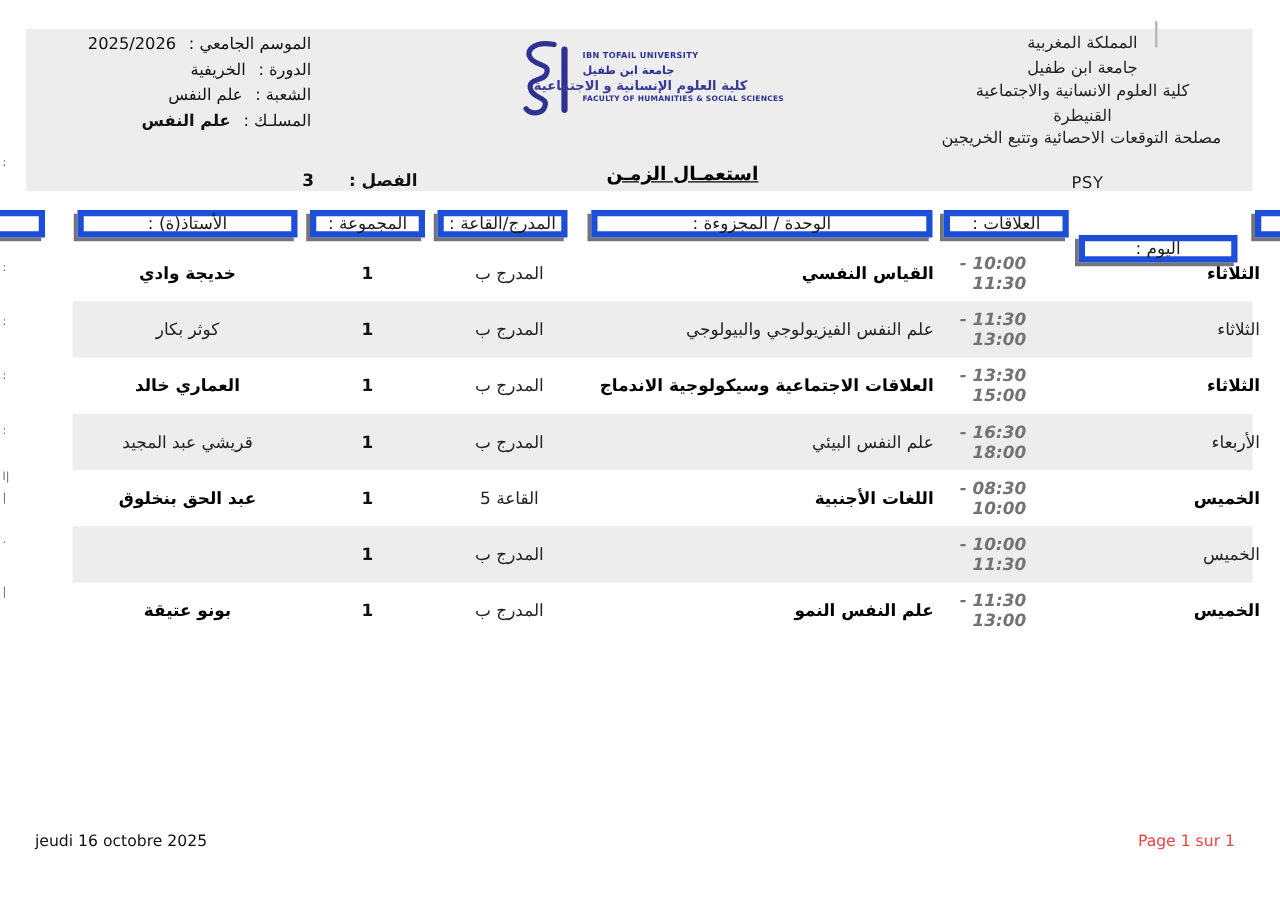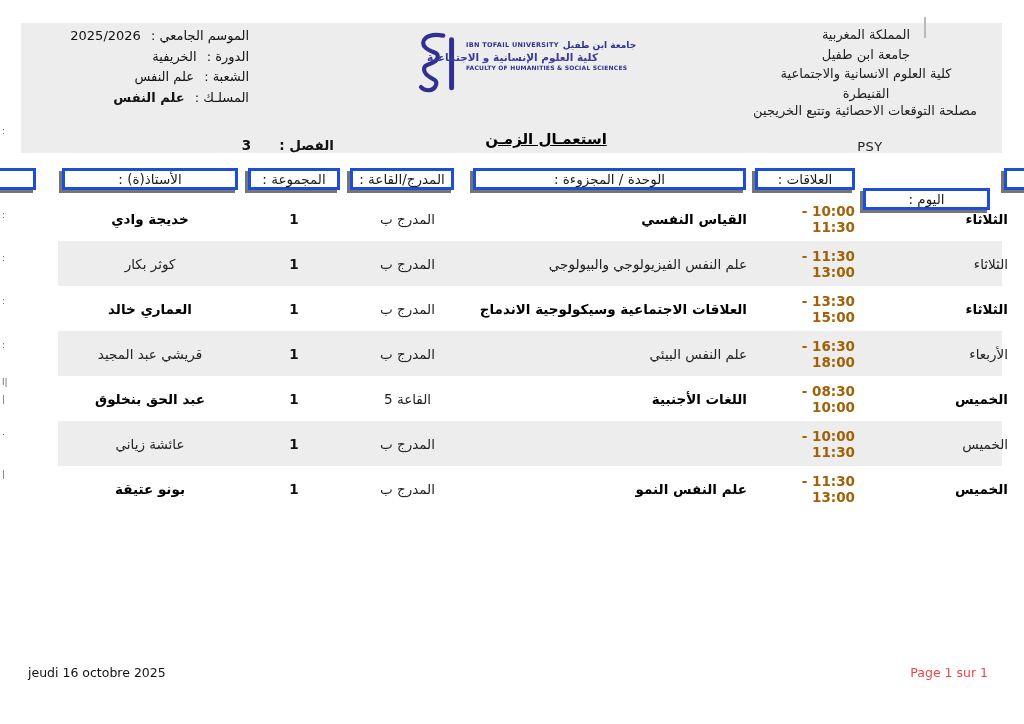--- a/index.html
+++ b/index.html
@@ -22,32 +22,32 @@
   .meta-line.v-bold .val { font-weight:bold; }
   .meta-indent { padding-right:0px; }
 
   
   .doc-title { left:436px; top:130px; width:220px; text-align:center; font-size:15px; font-weight:bold; text-decoration:underline; direction:rtl; color:#000; }
   .semester { left:212px; top:137px; width:122px; direction:rtl; display:flex; gap:28px; font-size:13.5px; font-weight:bold; color:#111; }
 
   
   .logo-wrap { left:410px; top:29px; width:190px; display:flex; gap:6px; align-items:flex-start; }
   .logo-text { padding-top:11px; width:132px; color:#2e3192; }
-  .logo-l1 { display:flex; gap:4px; align-items:center; }
+  .logo-l1 { display:flex; gap:4px; align-items:flex-start;flex-direction:column; }
   .logo-l1 .en { font-size:6.5px; font-weight:bold; letter-spacing:0.3px; white-space:nowrap; }
   .logo-l1 .ar { font-size:9px; font-weight:bold; direction:rtl; white-space:nowrap; }
   .logo-l2 { font-size:10.5px; font-weight:bold; direction:rtl; text-align:center; color:#3a3a99; white-space:nowrap; margin:1px 0; }
   .logo-l3 { font-size:6px; font-weight:bold; letter-spacing:0.2px; white-space:nowrap; }
 
   
   .vfrag { left:924px; top:17px; width:2px; height:21px; background:#b9b9b9; }
   .edge-mark { left:2px; font-size:9px; color:#666; }
 
   
-  .hbox { position:absolute; top:168px; height:22px; background:#ffffff; border:3px solid #1d4ed8;
+  .hbox { position:absolute; top:168px; height:22px; background:#ffffff; border:5px solid #1d4ed8;
           box-shadow:-3px 3px 0 0 #757575; font-size:13.5px; color:#1a1a1a;
           display:flex; align-items:center; justify-content:center; direction:rtl; }
   .hb-teacher { left:62px;  width:176px; }
   .hb-group   { left:248px; width:92px; }
   .hb-room    { left:350px; width:104px; }
   .hb-unit    { left:473px; width:273px; }
   .hb-time    { left:755px; width:100px; }
   .hb-day     { left:863px; width:127px;margin-top:20px; }
   .hb-cut-right { left:1004px; width:40px; }
   .hb-cut-left  { left:-46px;  width:82px; }
@@ -55,21 +55,21 @@
   
   .tbody { left:0; top:196px; width:1024px; }
   .trow { position:relative; height:45px; }
   .trow .stripe { position:absolute; left:58px; width:944px; top:0; bottom:0; background:transparent; }
   .trow.striped .stripe { background:#ededed; }
   .cell { position:absolute; top:0; height:100%; display:flex; align-items:center; font-size:13.5px; color:#222; }
   .c-teacher { left:62px;  width:176px; justify-content:center; direction:rtl; }
   .c-group   { left:248px; width:92px;  justify-content:center; font-weight:bold; color:#111; }
   .c-room    { left:350px; width:115px; justify-content:center; direction:rtl; }
   .c-unit    { left:473px; width:274px; justify-content:flex-start; direction:rtl; }
-  .c-time    { left:755px; width:100px; justify-content:center; font-weight:bold; direction:rtl; color:#a16207; }
+  .c-time    { left:721px; width:100px; justify-content:center; font-weight:bold; direction:rtl; color:#737373;font-style:italic; }
   .c-day     { left:900px; width:108px; justify-content:flex-start; direction:rtl; }
   .trow.emph .c-teacher, .trow.emph .c-unit, .trow.emph .c-day { font-weight:bold; color:#000; }
 
   
   .footer-date { left:28px; top:665px; font-size:12.5px; color:#111; }
   .footer-page { left:856px; top:665px; width:132px; text-align:right; font-size:12.5px; color:#ef4444; }
 </style>
 </head>
 <body>
 
@@ -181,21 +181,20 @@
       <div class="cell c-room">القاعة 5</div>
       <div class="cell c-group">1</div>
       <div class="cell c-teacher">عبد الحق بنخلوق</div>
     </div>
     <div class="trow striped">
       <div class="stripe"></div>
       <div class="cell c-day">الخميس</div>
       <div class="cell c-time">10:00 - 11:30</div>
       <div class="cell c-room">المدرج ب</div>
       <div class="cell c-group">1</div>
-      <div class="cell c-teacher">عائشة زياني</div>
     </div>
     <div class="trow emph">
       <div class="stripe"></div>
       <div class="cell c-day">الخميس</div>
       <div class="cell c-time">11:30 - 13:00</div>
       <div class="cell c-unit">علم النفس النمو</div>
       <div class="cell c-room">المدرج ب</div>
       <div class="cell c-group">1</div>
       <div class="cell c-teacher">بونو عتيقة</div>
     </div>

